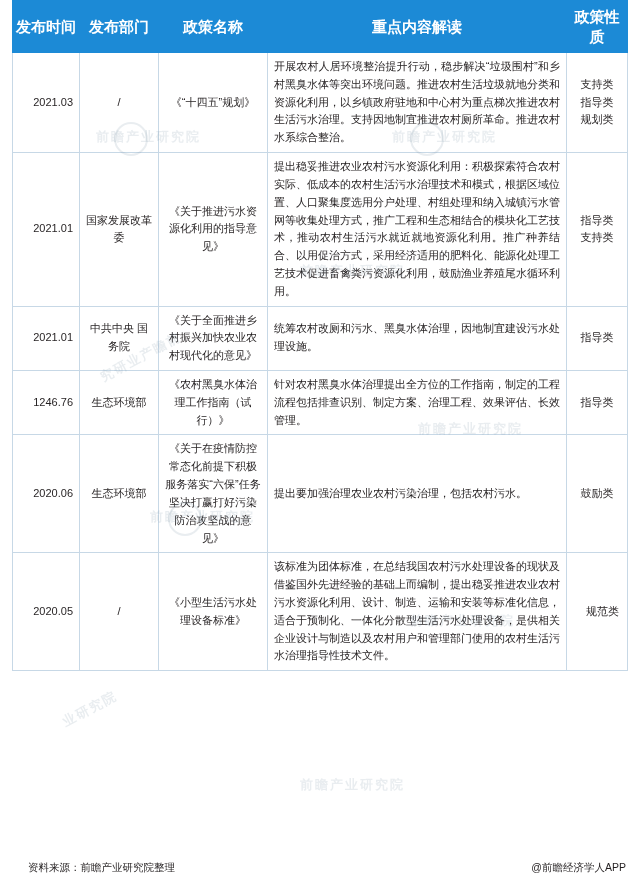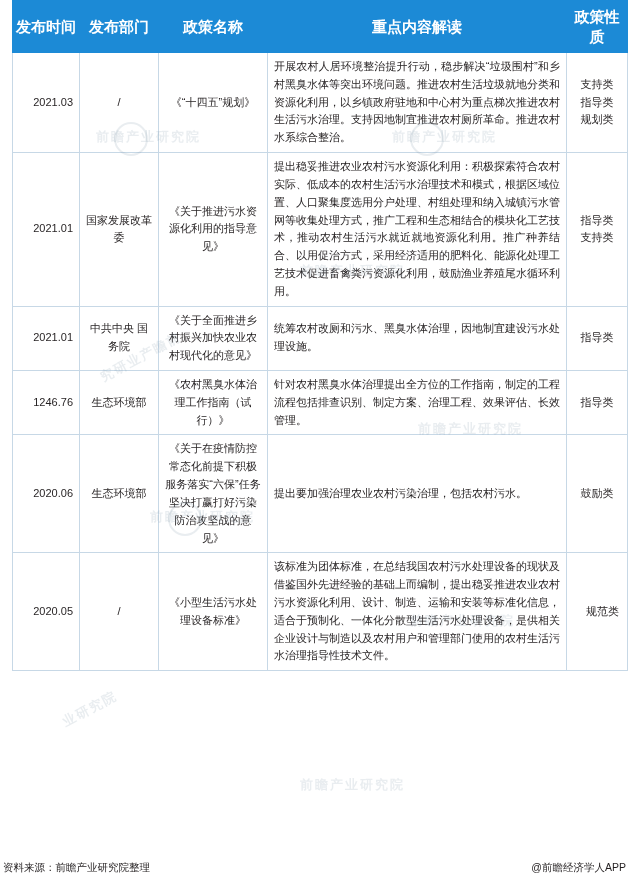--- a/index.html
+++ b/index.html
@@ -69,21 +69,21 @@
   td.c-content {
     text-align: justify;
     text-justify: inter-ideograph;
   }
   td.c-nature {
     text-align: center;
     width: 56px;
   }
   .src {
     position: absolute;
-    left: 3px;
+    left: 28px;
     bottom: 14px;
     font-size: 10.5px;
     color: #231f20;
   }
   .brand {
     position: absolute;
     right: 14px;
     bottom: 14px;
     font-size: 10.5px;
     color: #231f20;

